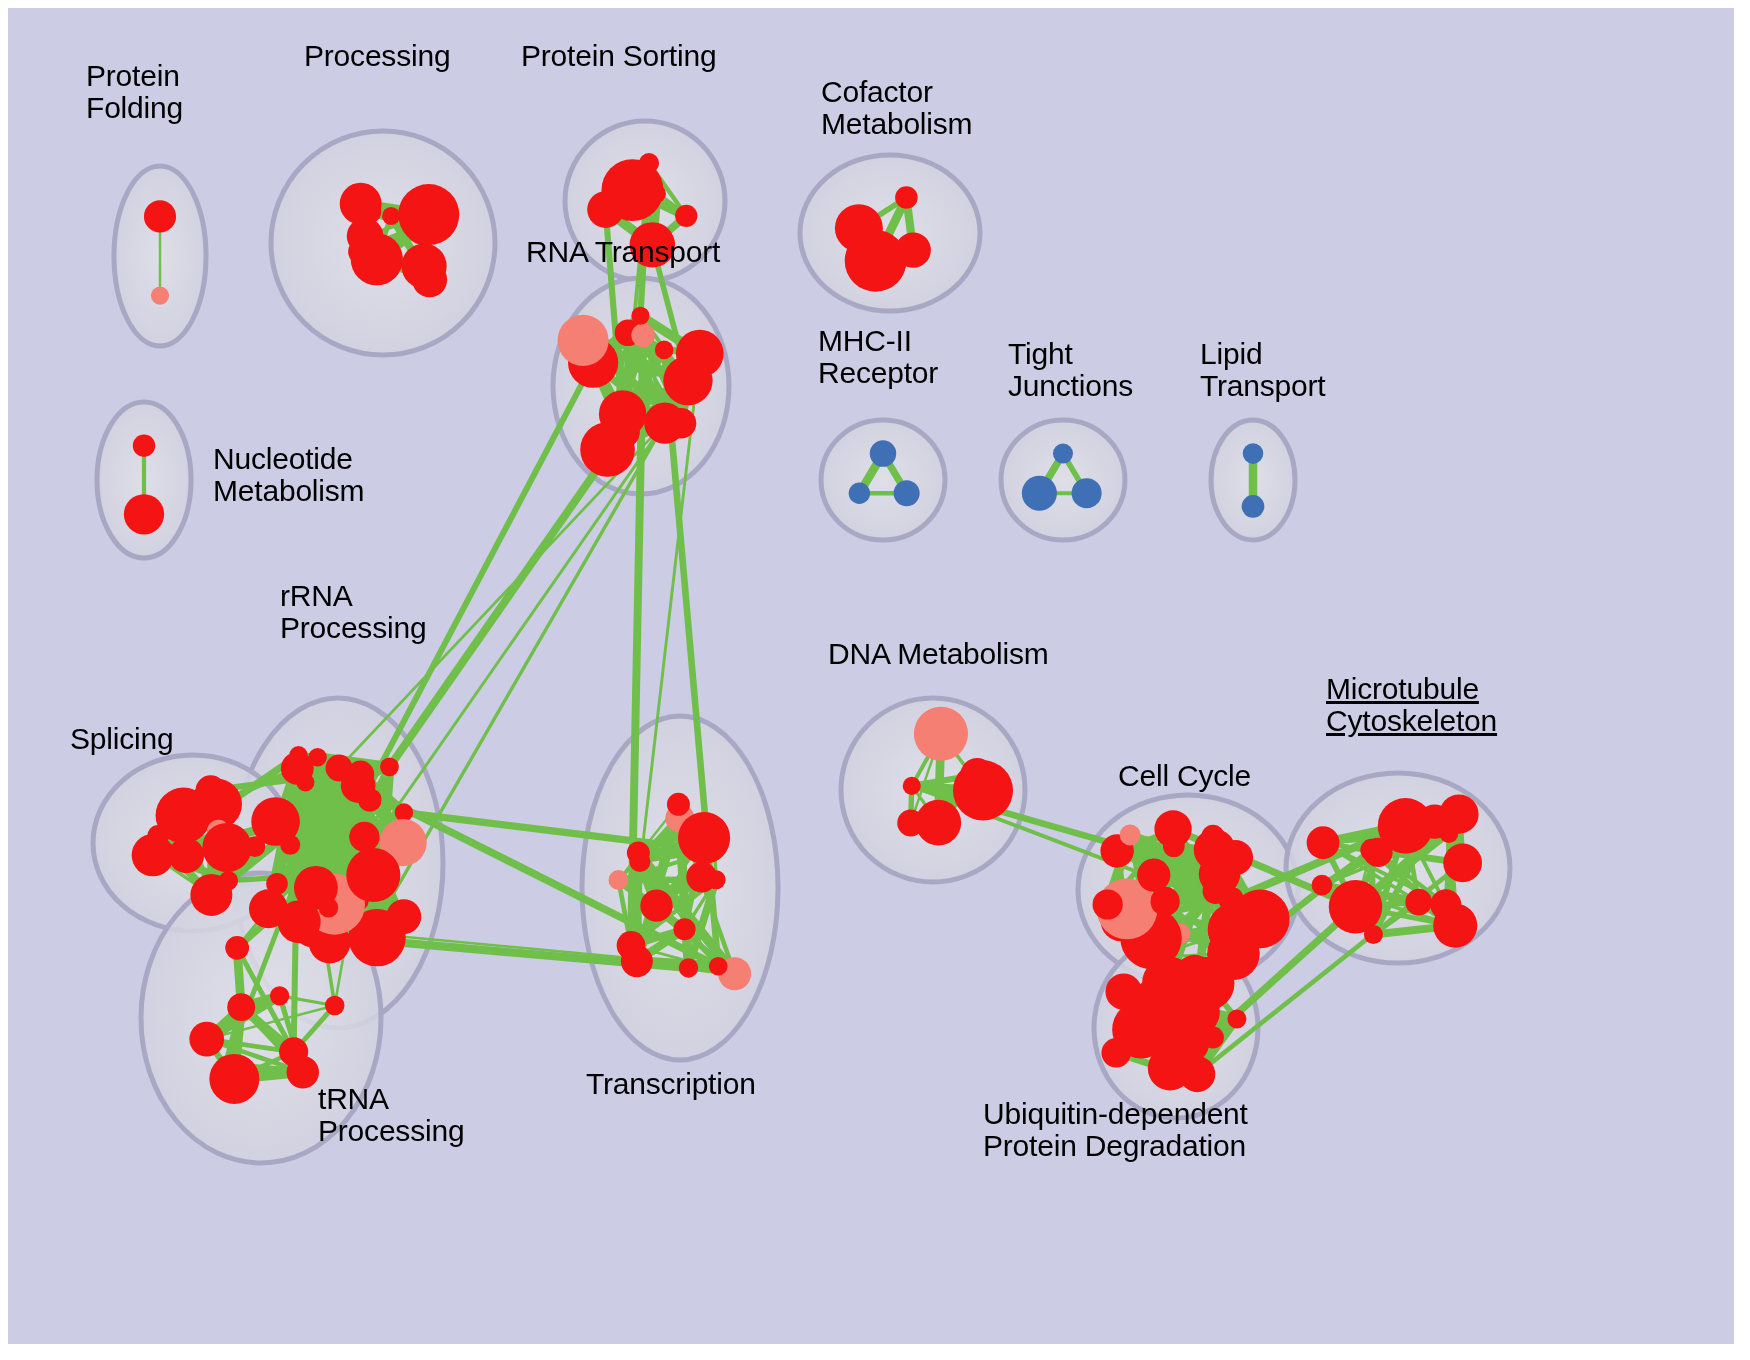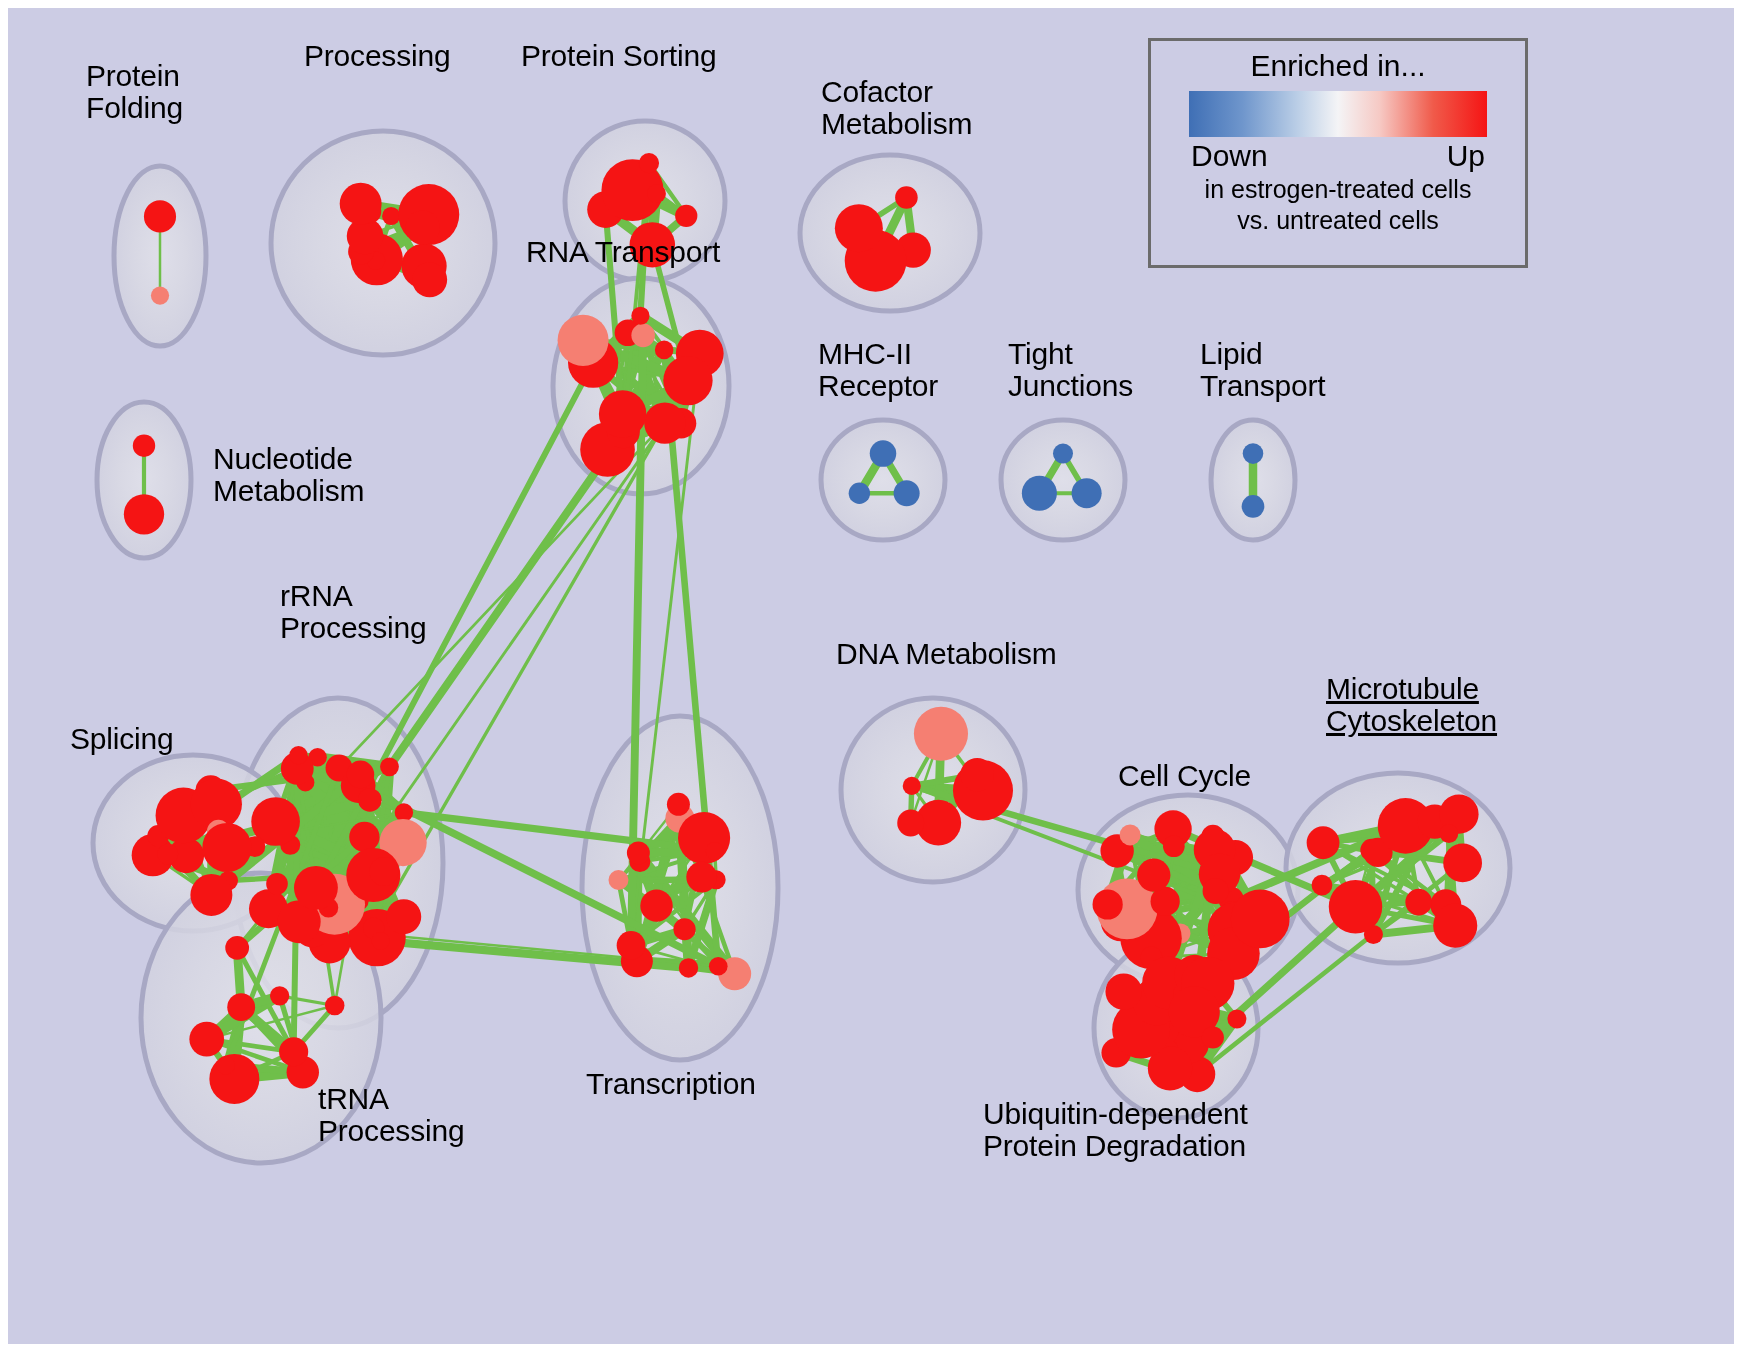--- a/index.html
+++ b/index.html
@@ -913,45 +913,35 @@
     <div id="labels">
         <div class="clabel" style="left: 78px; top: 52px;">Protein
 Folding</div>
         <div class="clabel" style="left: 296px; top: 32px;">Processing</div>
         <div class="clabel" style="left: 513px; top: 32px;">Protein Sorting</div>
         <div class="clabel" style="left: 813px; top: 68px;">Cofactor
 Metabolism</div>
         <div class="clabel" style="left: 518px; top: 228px;">RNA Transport</div>
         <div class="clabel" style="left: 205px; top: 435px;">Nucleotide
 Metabolism</div>
-        <div class="clabel" style="left: 810px; top: 330px;">MHC-II
+        <div class="clabel" style="left: 810px; top: 317px;">MHC-II
 Receptor</div>
         <div class="clabel" style="left: 1000px; top: 330px;">Tight
 Junctions</div>
         <div class="clabel" style="left: 1192px; top: 330px;">Lipid
 Transport</div>
         <div class="clabel" style="left: 272px; top: 572px;">rRNA
 Processing</div>
         <div class="clabel" style="left: 62px; top: 715px;">Splicing</div>
         <div class="clabel" style="left: 310px; top: 1075px;">tRNA
 Processing</div>
         <div class="clabel" style="left: 578px; top: 1060px; text-align: center;">Transcription</div>
-        <div class="clabel" style="left: 820px; top: 630px; margin-left: 8px;">DNA Metabolism</div>
+        <div class="clabel" style="left: 820px; top: 630px;">DNA Metabolism</div>
         <div class="clabel" style="left: 1110px; top: 752px;">Cell Cycle</div>
         <div class="clabel" style="left: 1318px; top: 665px; text-decoration: underline;">Microtubule
 Cytoskeleton</div>
         <div class="clabel" style="left: 975px; top: 1090px;">Ubiquitin-dependent
 Protein Degradation</div>
       </div>
 
-    <div id="legend" style="left: 1140px; top: 30px; width: 380px; height: 230px;">
-      <div class="ltitle">Enriched in...</div>
-      <div class="bar"></div>
-      <div class="ends">
-        <span>Down</span>
-        <span>Up</span>
-      </div>
-      <div class="sub">in estrogen-treated cells</div>
-      <div class="sub">vs. untreated cells</div>
-    </div>
 
   </div>
 </div>
 
 </body></html>

